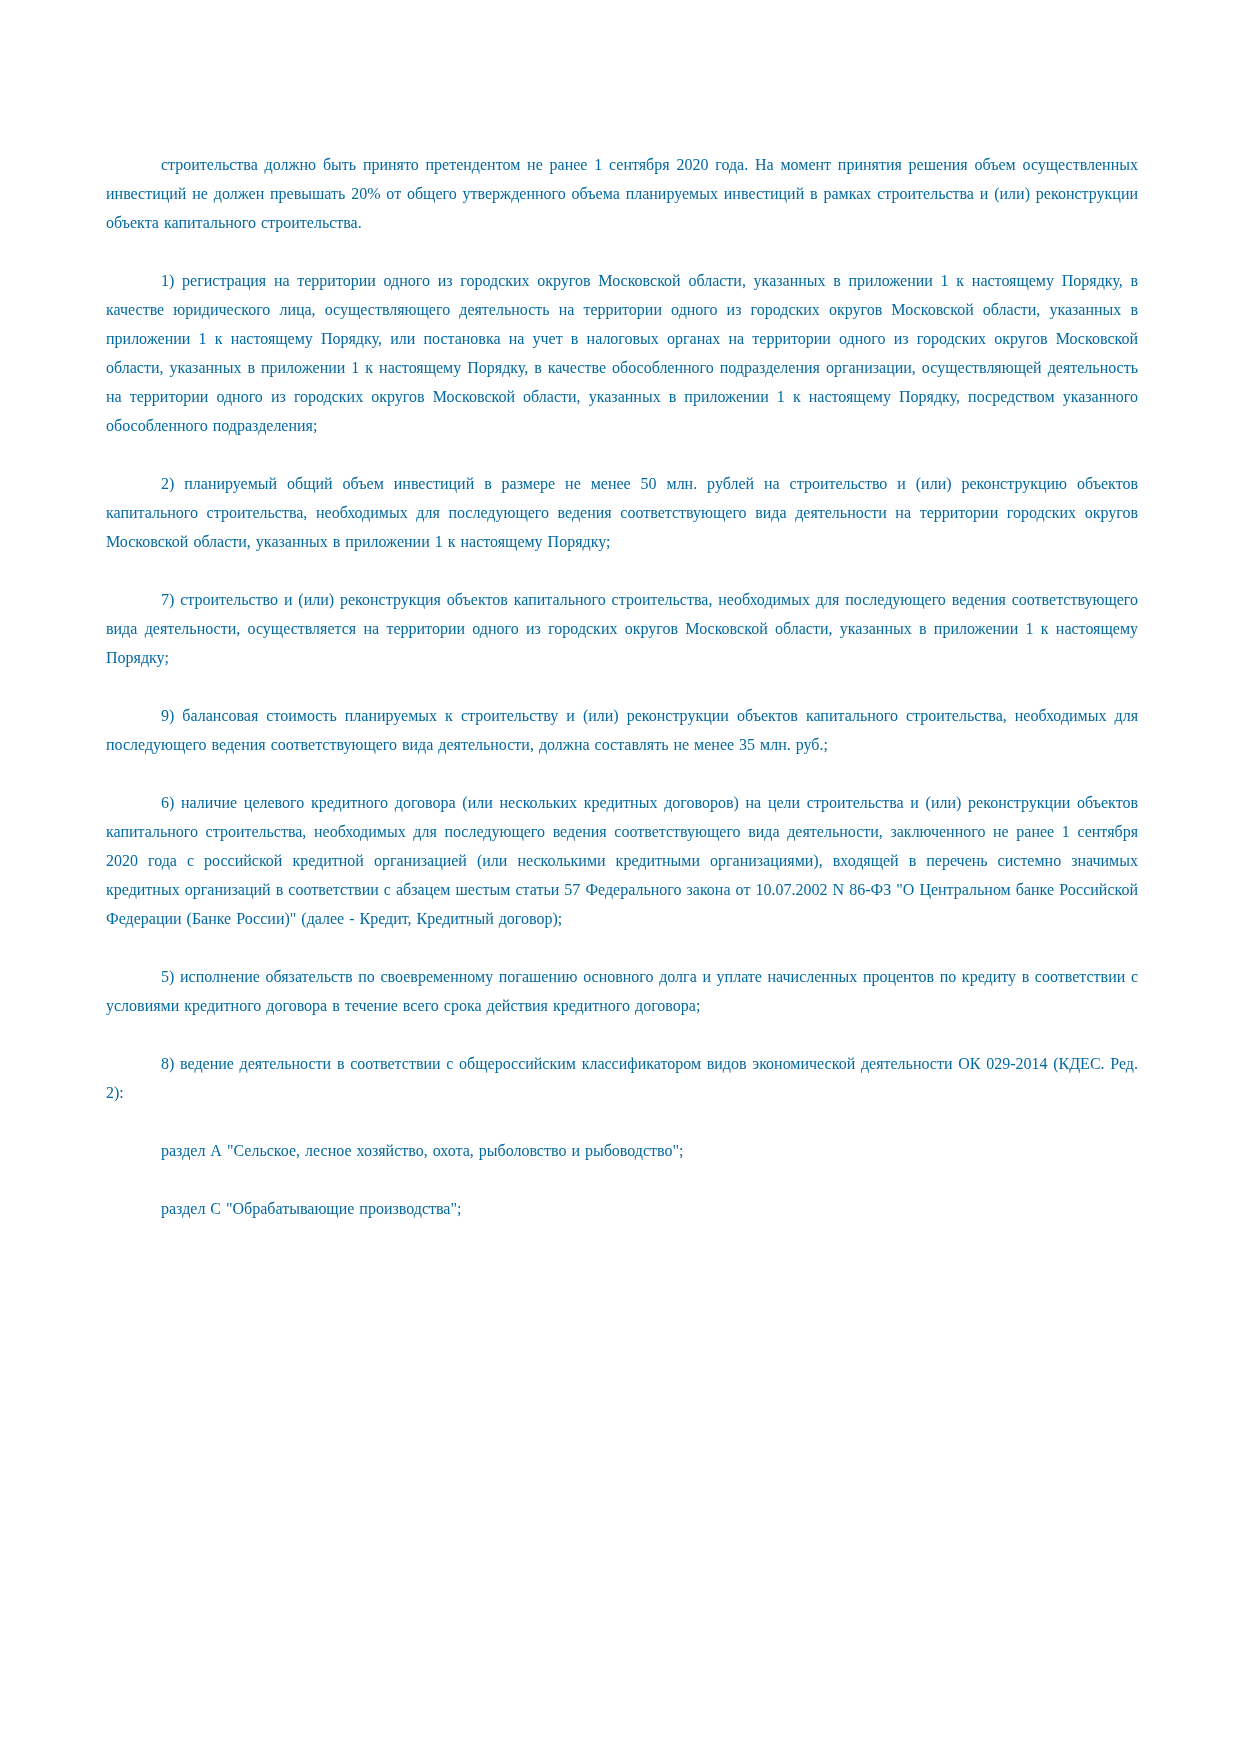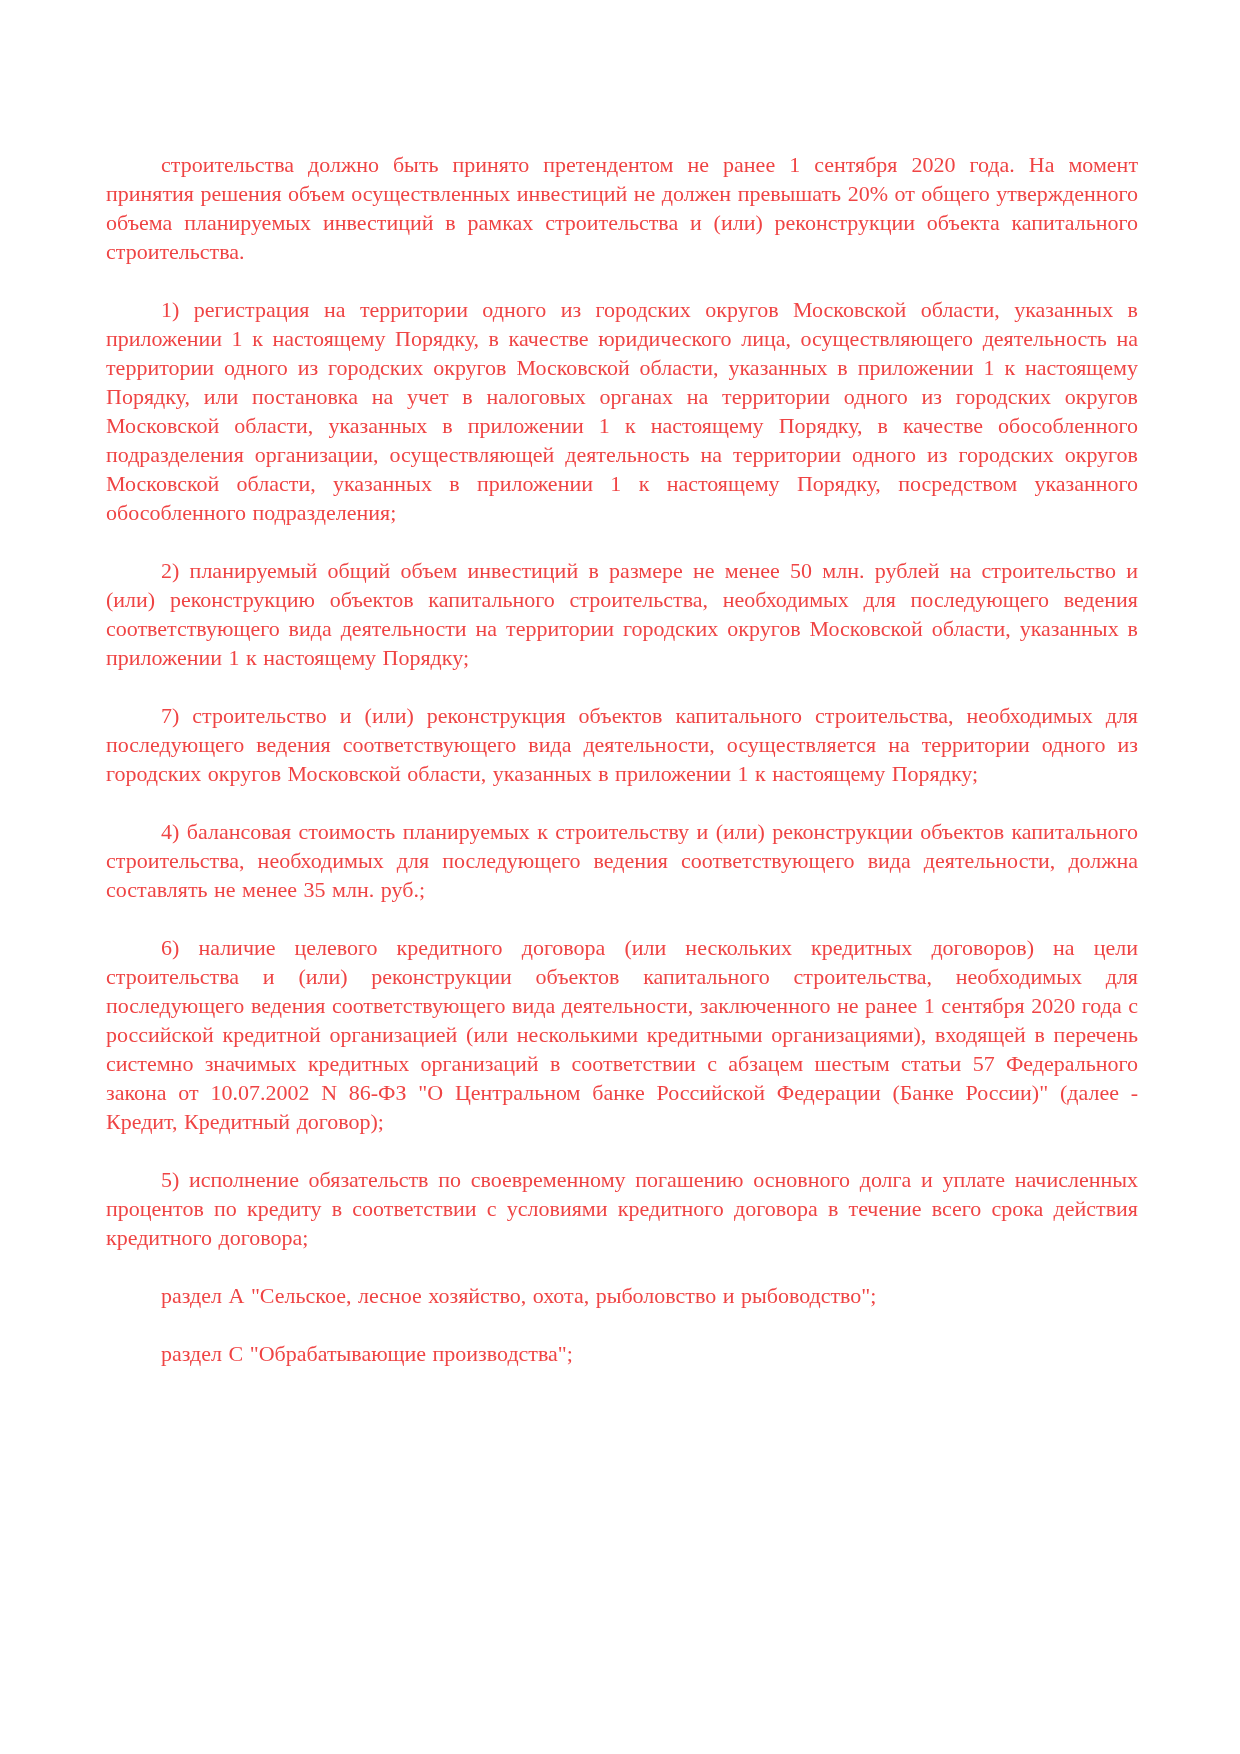--- a/index.html
+++ b/index.html
@@ -6,23 +6,23 @@
     margin: 0;
     padding: 0;
     background: #ffffff;
   }
   .page {
     position: relative;
     box-sizing: border-box;
     width: 1240px;
     height: 1754px;
     background: #ffffff;
-    color: #ef4444;
+    color: #0369a1;
     font-family: "Liberation Serif", "DejaVu Serif", serif;
-    font-size: 22px;
+    font-size: 16px;
     line-height: 29px;
     padding: 150px 102px 0 106px;
     overflow: hidden;
   }
   .para {
     margin: 0 0 29px 0;
     text-indent: 55px;
     text-align: justify;
     text-justify: inter-word;
     hyphens: none;
@@ -40,24 +40,25 @@
   <p class="para">строительства должно быть принято претендентом не ранее 1 сентября 2020 года. На момент принятия решения объем осуществленных инвестиций не должен превышать 20% от общего утвержденного объема планируемых инвестиций в рамках строительства и (или) реконструкции объекта капитального строительства.</p>
 
 
   <p class="para">1) регистрация на территории одного из городских округов Московской области, указанных в приложении 1 к настоящему Порядку, в качестве юридического лица, осуществляющего деятельность на территории одного из городских округов Московской области, указанных в приложении 1 к настоящему Порядку, или постановка на учет в налоговых органах на территории одного из городских округов Московской области, указанных в приложении 1 к настоящему Порядку, в качестве обособленного подразделения организации, осуществляющей деятельность на территории одного из городских округов Московской области, указанных в приложении 1 к настоящему Порядку, посредством указанного обособленного подразделения;</p>
 
   <p class="para">2) планируемый общий объем инвестиций в размере не менее 50 млн. рублей на строительство и (или) реконструкцию объектов капитального строительства, необходимых для последующего ведения соответствующего вида деятельности на территории городских округов Московской области, указанных в приложении 1 к настоящему Порядку;</p>
 
 
   <p class="para">7) строительство и (или) реконструкция объектов капитального строительства, необходимых для последующего ведения соответствующего вида деятельности, осуществляется на территории одного из городских округов Московской области, указанных в приложении 1 к настоящему Порядку;</p>
 
-  <p class="para">4) балансовая стоимость планируемых к строительству и (или) реконструкции объектов капитального строительства, необходимых для последующего ведения соответствующего вида деятельности, должна составлять не менее 35 млн. руб.;</p>
+  <p class="para">9) балансовая стоимость планируемых к строительству и (или) реконструкции объектов капитального строительства, необходимых для последующего ведения соответствующего вида деятельности, должна составлять не менее 35 млн. руб.;</p>
 
   <p class="para">6) наличие целевого кредитного договора (или нескольких кредитных договоров) на цели строительства и (или) реконструкции объектов капитального строительства, необходимых для последующего ведения соответствующего вида деятельности, заключенного не ранее 1 сентября 2020 года с российской кредитной организацией (или несколькими кредитными организациями), входящей в перечень системно значимых кредитных организаций в соответствии с абзацем шестым статьи 57 Федерального закона от 10.07.2002 N 86-ФЗ "О Центральном банке Российской Федерации (Банке России)" (далее - Кредит, Кредитный договор);</p>
 
   <p class="para">5) исполнение обязательств по своевременному погашению основного долга и уплате начисленных процентов по кредиту в соответствии с условиями кредитного договора в течение всего срока действия кредитного договора;</p>
 
+  <p class="para">8) ведение деятельности в соответствии с общероссийским классификатором видов экономической деятельности ОК 029-2014 (КДЕС. Ред. 2):</p>
 
   <p class="para single-line">раздел А "Сельское, лесное хозяйство, охота, рыболовство и рыбоводство";</p>
 
   <p class="para single-line">раздел C "Обрабатывающие производства";</p>
 
 </div>
 
 </body></html>

